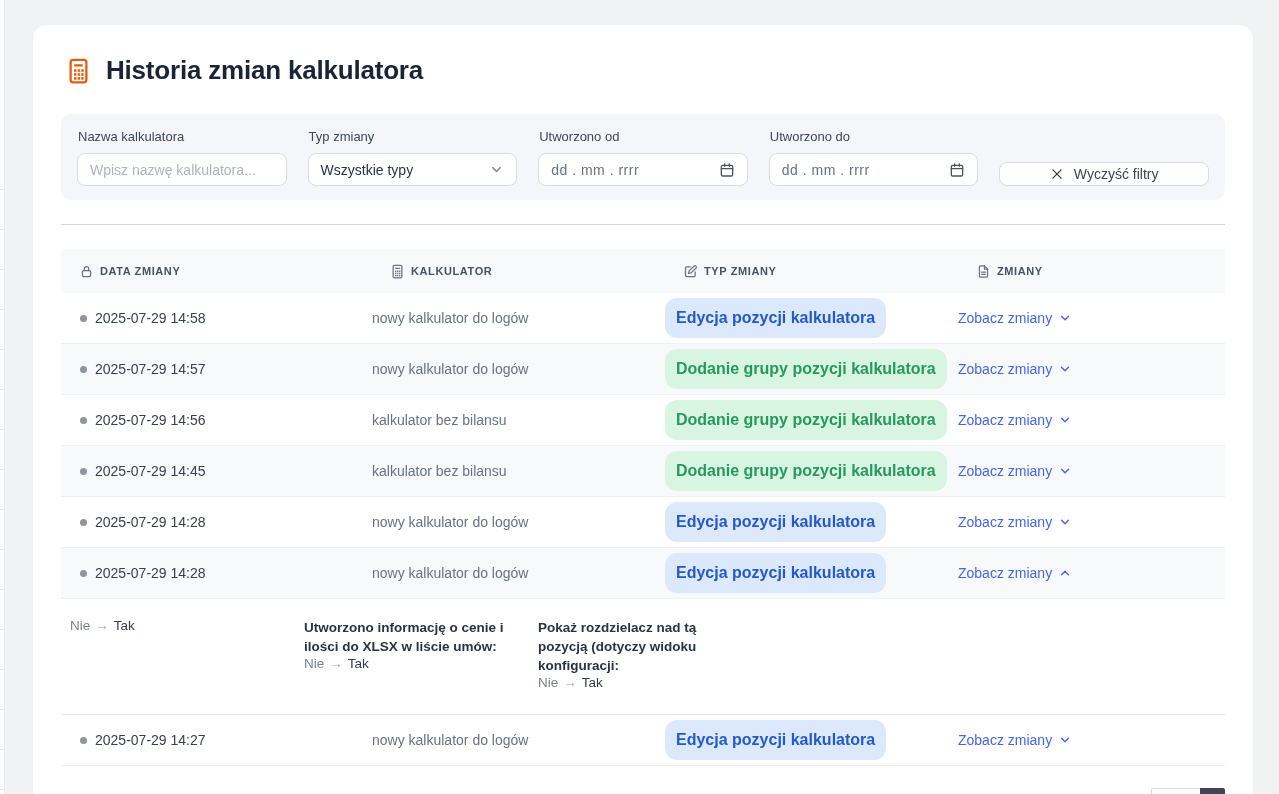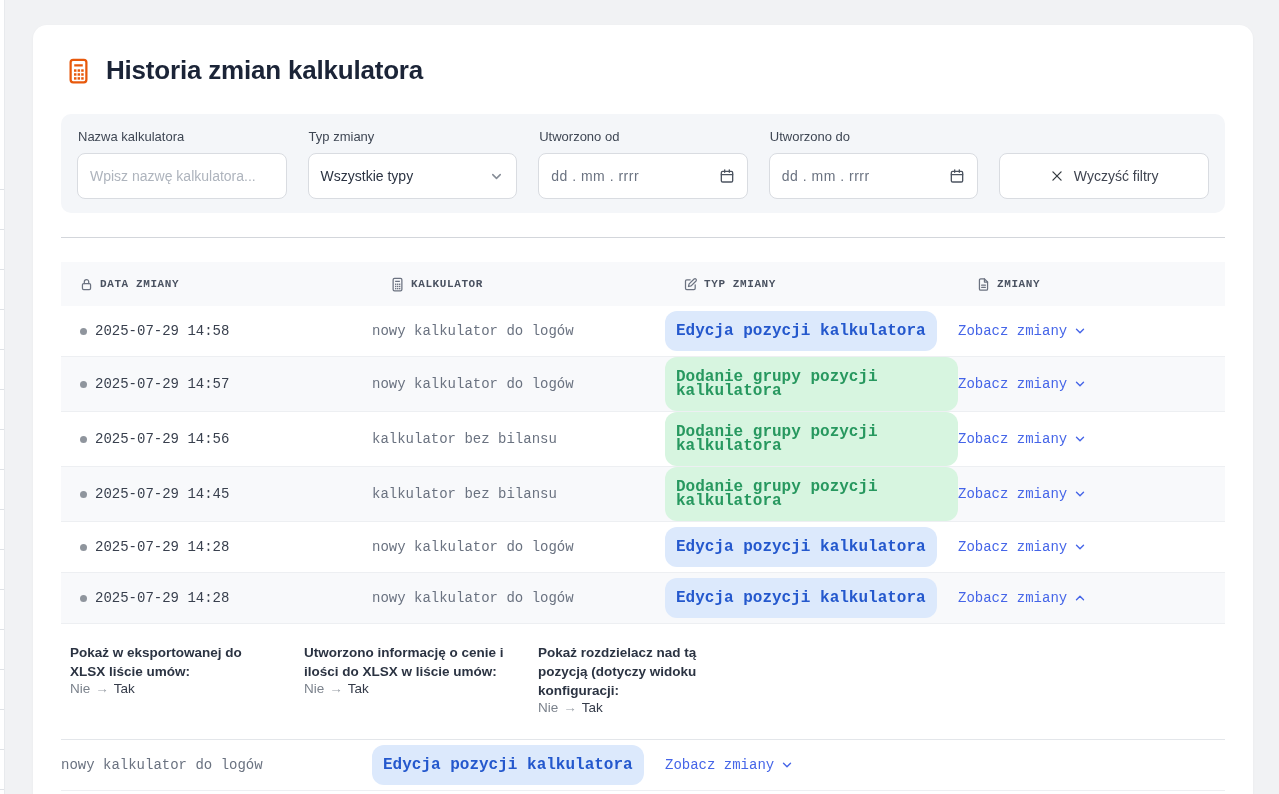--- a/index.html
+++ b/index.html
@@ -30,42 +30,42 @@
   .title-row h1 { font-size:26px; font-weight:800; color:#1b2437; letter-spacing:-0.2px; }
   .calc-icon { width:27px; height:30px; color:#e8590c; }
   
   .filter-panel {
     background:#f4f6f9; border-radius:10px; padding:13px 16px 14px 16px;
     display:flex; gap:21px; align-items:flex-end;
   }
   .filter-field { flex:1; display:flex; flex-direction:column; }
   .filter-field .flabel { font-size:13px; color:#3f4754; margin:2px 0 9px 1px; }
   .fcontrol {
-    height:46px; background:#fff; border:1px solid #d9dce1; border-radius:8px;
+    height:33px; background:#fff; border:1px solid #d9dce1; border-radius:8px;
     display:flex; align-items:center; padding:0 12px; font-size:14px; width:100%;
   }
   input.fcontrol { color:#2b3342; outline:none; }
   input.fcontrol::placeholder { color:#aeb4bd; }
   .fake-select { justify-content:space-between; color:#2b3342; cursor:pointer; }
   .date-field { justify-content:space-between; cursor:text; }
   .date-ph { color:#6a7280; letter-spacing:0.5px; }
   .ctrl-icon { width:16px; height:16px; color:#4c5460; flex:none; }
   .chev-icon { width:15px; height:15px; color:#858c96; flex:none; }
   .clear-btn {
-    height:46px; background:#fff; border:1px solid #d9dce1; border-radius:8px;
+    height:24px; background:#fff; border:1px solid #d9dce1; border-radius:8px;
     display:flex; align-items:center; justify-content:center; gap:10px;
     font-size:14px; color:#3f4450; cursor:pointer; width:100%;
   }
   .x-icon { width:14px; height:14px; color:#343a40; }
   .panel-divider { border:none; border-top:1px solid #d3d6db; margin:24px 0 0 0; }
   
   .tbl { margin-top:24px; }
   .trow {
     display:grid; grid-template-columns:311px 293px 293px 1fr;
-    align-items:center; min-height:51px;font-family:Liberation Mono, monospace;
+    align-items:center; min-height:51px;
   }
   .thead {
     background:#f8f9fb; min-height:44px;
     font-size:11px; font-weight:700; letter-spacing:0.6px; color:#4a5261;
   }
   .th-cell { display:flex; align-items:center; gap:6px; padding-left:18px; }
   .th-icon { width:15px; height:15px; color:#6b7280; flex:none; }
   .drow { border-bottom:1px solid #edeff2; background:#fff; }
   .drow.alt { background:#f8f9fb; }
   .cell-date { display:flex; align-items:center; gap:8px; padding-left:19px; font-size:14px; color:#39404e; }
@@ -333,34 +333,37 @@
       <div><span class="see-link">
             <span>Zobacz zmiany</span>
             <svg class="link-chev" viewBox="0 0 24 24">
               <use href="#i-chevup"></use>
             </svg>
           </span></div>
     </div>
 
     <div class="detail">
       <div class="detail-item">
-        <div class="dlabel">Pokaż w eksportowanej do XLSX liście umów:</div>
         <div class="dchange"><span class="old-val">Nie</span><span class="arrow">→</span><span class="new-val">Tak</span></div>
       </div>
       <div class="detail-item">
         <div class="dlabel">Utworzono informację o cenie i ilości do XLSX w liście umów:</div>
         <div class="dchange"><span class="old-val">Nie</span><span class="arrow">→</span><span class="new-val">Tak</span></div>
       </div>
       <div class="detail-item">
         <div class="dlabel">Pokaż rozdzielacz nad tą pozycją (dotyczy widoku konfiguracji:</div>
         <div class="dchange"><span class="old-val">Nie</span><span class="arrow">→</span><span class="new-val">Tak</span></div>
       </div>
     </div>
 
     <div class="trow drow">
+      <div class="cell-date">
+          <span class="bullet"></span>
+          <span>2025-07-29 14:27</span>
+        </div>
       <div class="cell-calc">nowy kalkulator do logów</div>
       <div><span class="badge blue">Edycja pozycji kalkulatora</span></div>
       <div><span class="see-link">
             <span>Zobacz zmiany</span>
             <svg class="link-chev" viewBox="0 0 24 24">
               <use href="#i-chevdown"></use>
             </svg>
           </span></div>
     </div>
   </div>

